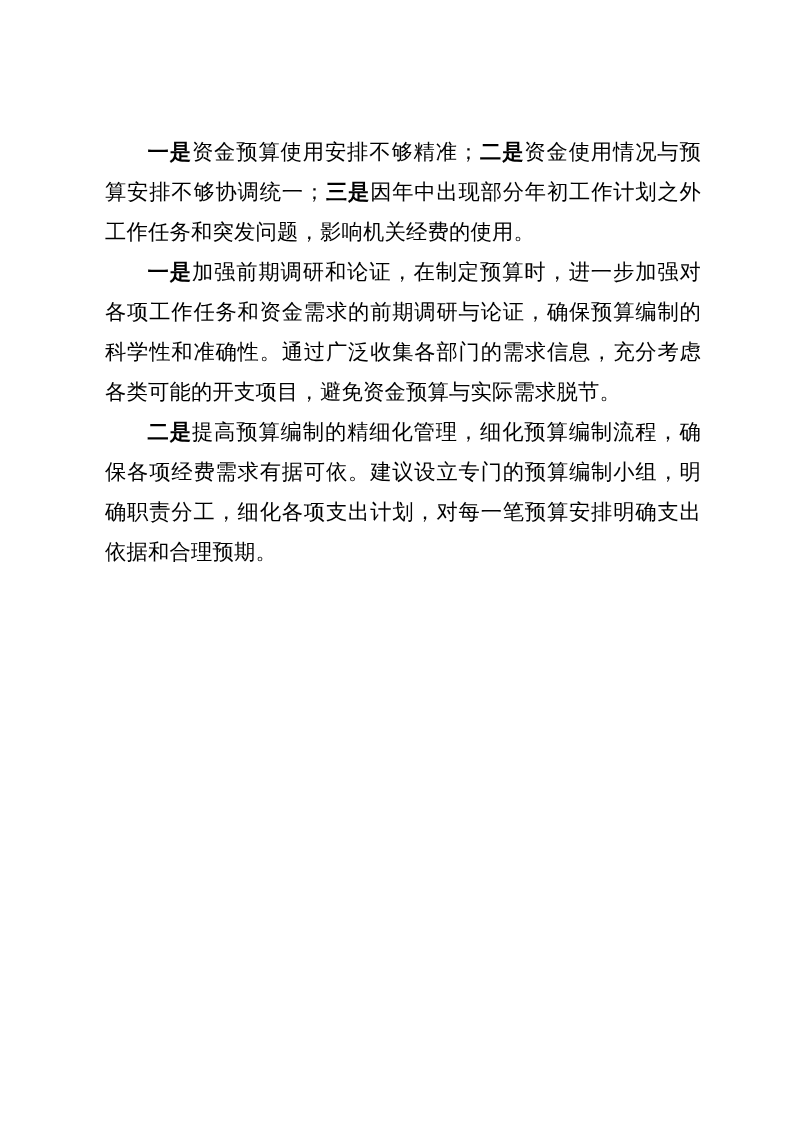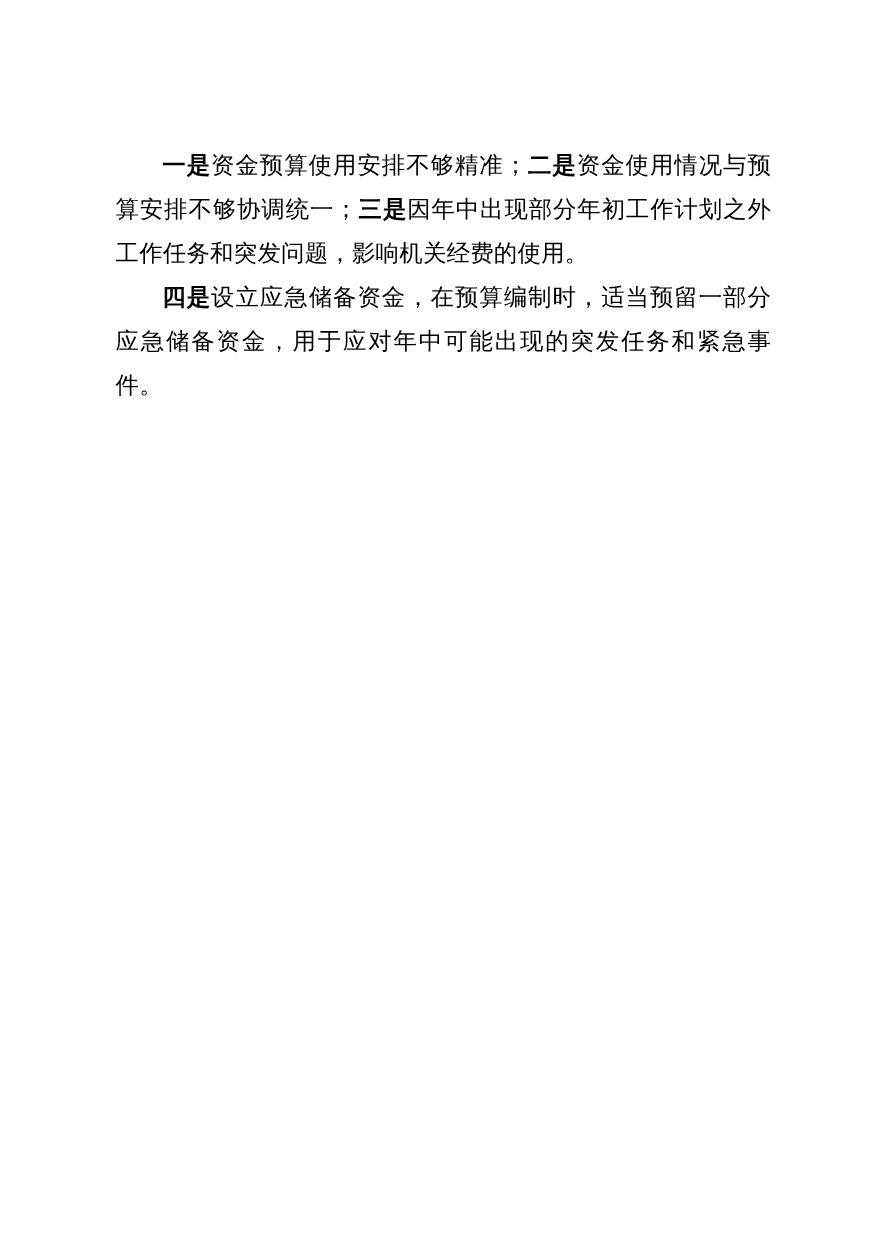--- a/index.html
+++ b/index.html
@@ -6,21 +6,21 @@
     margin: 0;
     padding: 0;
     background: #ffffff;
   }
   .page {
     position: relative;
     width: 794px;
     height: 970px;
     background: #ffffff;
     overflow: hidden;
-    font-family: Liberation Mono, monospace;
+    font-family: Liberation Sans, sans-serif;
     color: #000000;
   }
   .content {
     position: absolute;
     left: 105px;
     top: 132px;
     width: 596px;
     font-size: 21.3px;
     line-height: 40px;
     text-align: justify;
@@ -48,21 +48,22 @@
 </style>
 </head>
 <body>
 
 <div class="page">
   <div class="content">
 
     <p class="para"><span class="b">一是</span><span>资金预算使用安排不够精准；</span><span class="b">二是</span><span>资金使用情况与预算安排不够协调统一；</span><span class="b">三是</span><span>因年中出现部分年初工作计划之外工作任务和突发问题，影响机关经费的使用。</span></p>
 
 
+    <p class="para"><span class="b">一是</span><span>加强前期调研和论证，在制定预算时，进一步加强对各项工作任务和资金需求的前期调研与论证，确保预算编制的科学性和准确性。通过广泛收集各部门的需求信息，充分考虑各类可能的开支项目，避免资金预算与实际需求脱节。</span></p>
+
+    <p class="para"><span class="b">二是</span><span>提高预算编制的精细化管理，细化预算编制流程，确保各项经费需求有据可依。建议设立专门的预算编制小组，明确职责分工，细化各项支出计划，对每一笔预算安排明确支出依据和合理预期。</span></p>
 
 
-
-    <p class="para"><span class="b">四是</span><span>设立应急储备资金，在预算编制时，适当预留一部分应急储备资金，用于应对年中可能出现的突发任务和紧急事件。</span></p>
 
   </div>
 
   <div class="footer">— 6 —</div>
 </div>
 
 </body></html>

